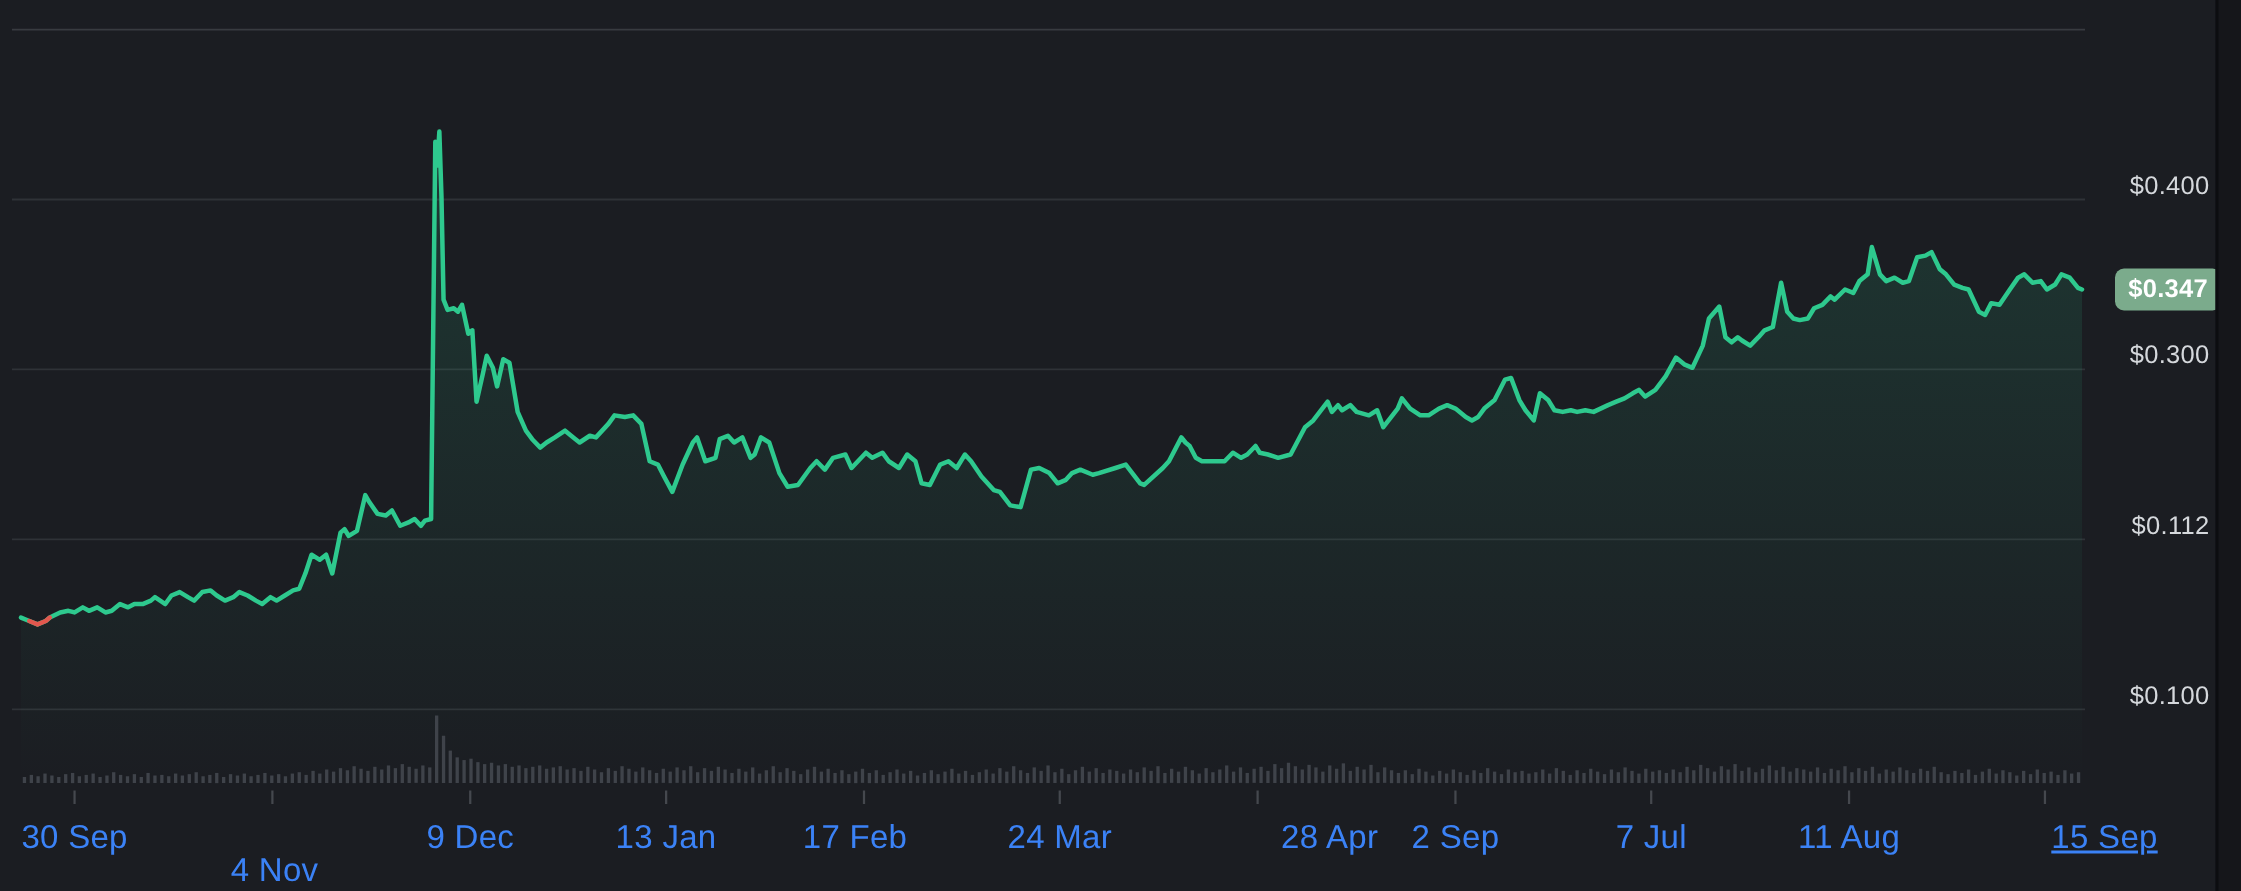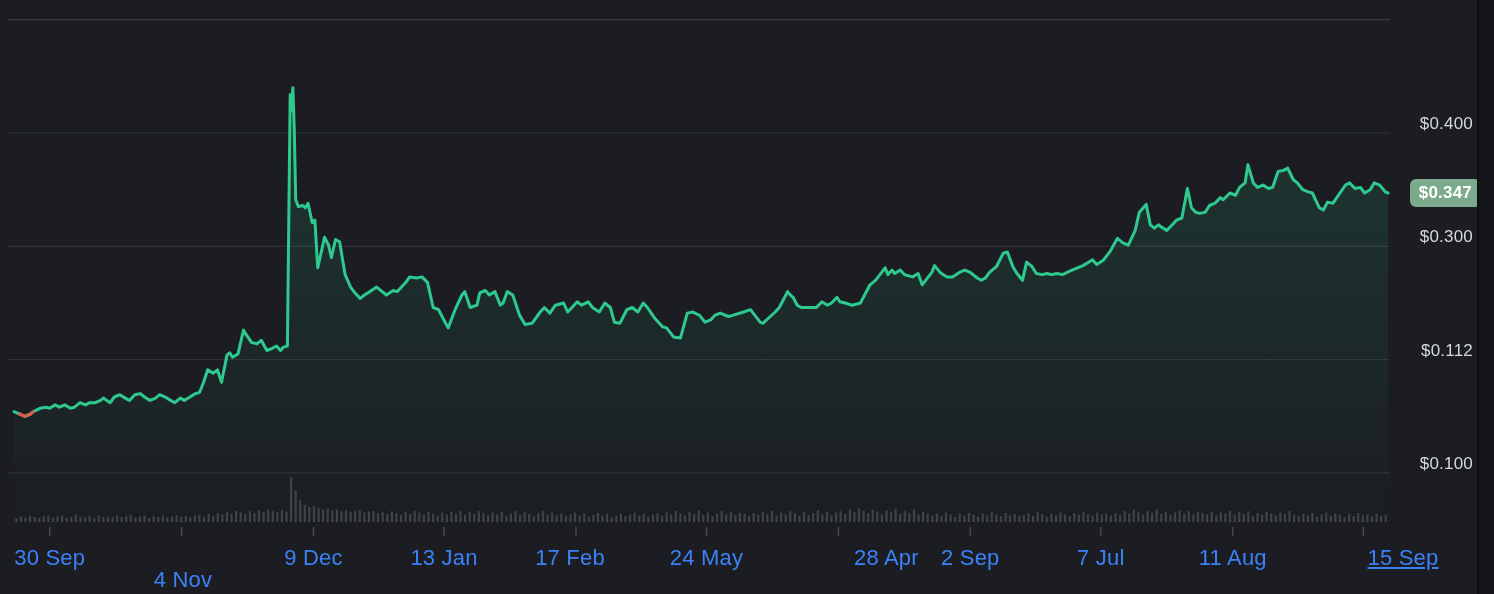--- a/index.html
+++ b/index.html
@@ -363,21 +363,21 @@
       <div class="ylab" style="top: 237.3px;">$0.300</div>
       <div class="ylab" style="top: 350.6px;">$0.112</div>
       <div class="ylab" style="top: 463.9px;">$0.100</div>
     </div>
   <div id="x-axis">
       <div class="xlab" style="left: 49.724px;">30 Sep</div>
       <div class="xlab" style="left: 183px; margin-top: 22px;">4 Nov</div>
       <div class="xlab" style="left: 313.532px;">9 Dec</div>
       <div class="xlab" style="left: 444.062px;">13 Jan</div>
       <div class="xlab" style="left: 570px;">17 Feb</div>
-      <div class="xlab" style="left: 706.496px;">24 May</div>
+      <div class="xlab" style="left: 706.496px;">24 Mar</div>
       <div class="xlab" style="left: 838.4px; margin-left: 48px;">28 Apr</div>
       <div class="xlab" style="left: 970.304px;">2 Sep</div>
       <div class="xlab" style="left: 1100.83px;">7 Jul</div>
       <div class="xlab" style="left: 1232.74px;">11 Aug</div>
       <div class="xlab" style="left: 1403px; text-decoration: underline;">15 Sep</div>
     </div>
   <div class="price-badge" id="price-badge" style="top: 193.049px; background: rgb(123, 171, 140); color: rgb(255, 255, 255); margin-left: 25px;">
     <span>$0.347</span>
   </div>
   <div class="right-strip"></div>

